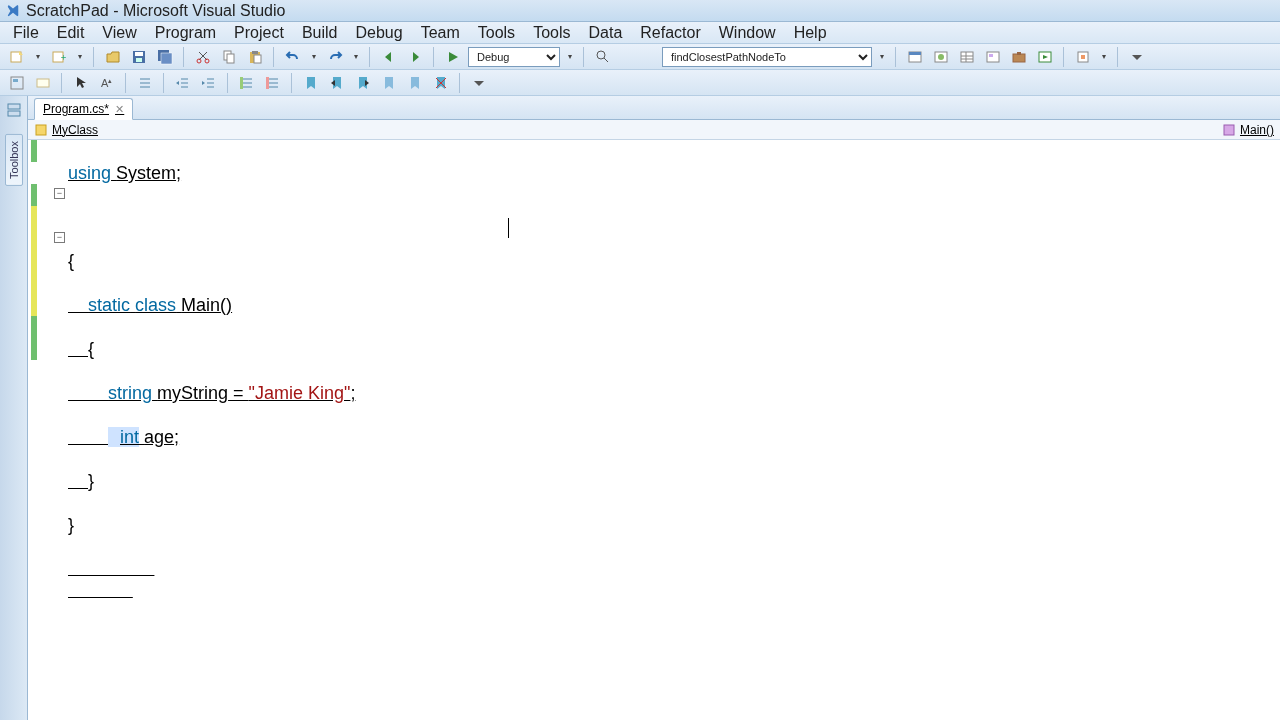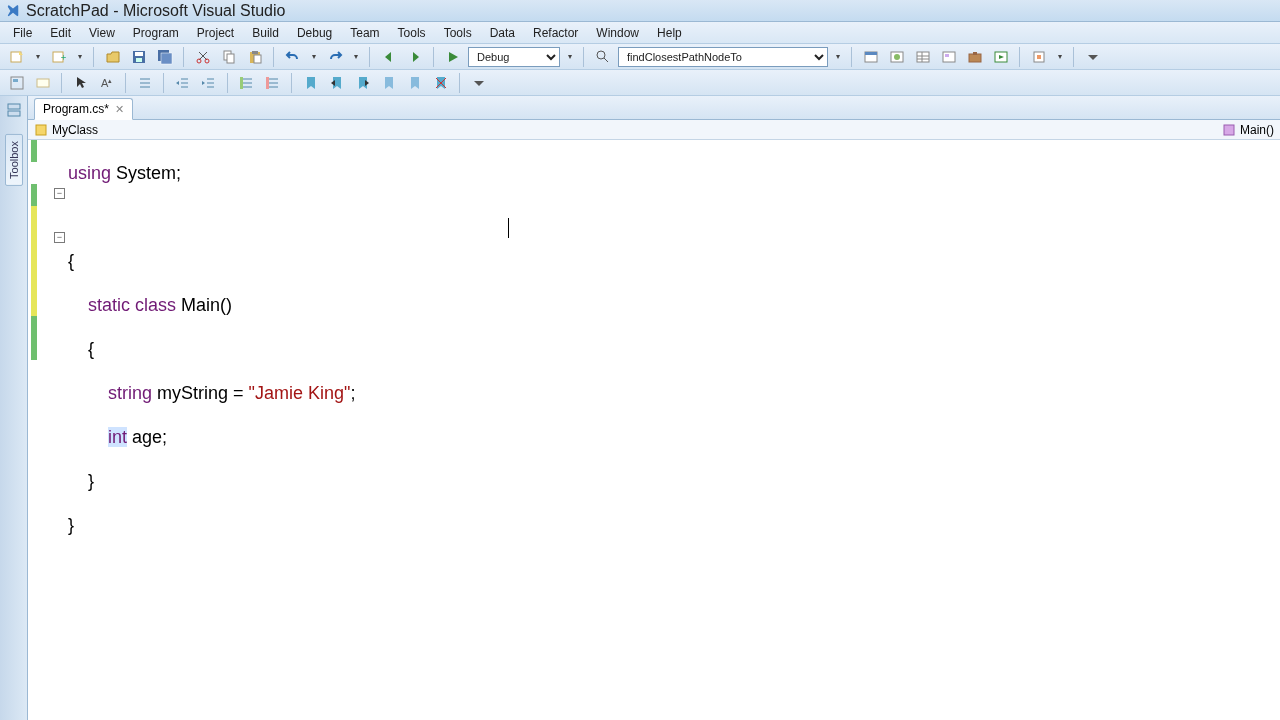--- a/index.html
+++ b/index.html
@@ -1,49 +1,49 @@
 <!DOCTYPE html>
 <html><head>
 <meta charset="utf-8">
 <style>
 * { margin:0; padding:0; box-sizing:border-box; font-family:"Segoe UI",Tahoma,sans-serif; }
 html,body { width:1280px; height:720px; overflow:hidden; background:#fff; }
 .titlebar { height:22px; background:linear-gradient(#d9e7f5,#c4dbf0); display:flex; align-items:center; padding:0 6px; font-size:16px; color:#222; border-bottom:1px solid #9bb8d3; }
 .titlebar .vs-ico { width:14px; height:14px; margin-right:6px; display:inline-flex; }
-.menubar { height:22px; background:linear-gradient(#e9f1fa,#d9e7f5); display:flex; align-items:center; padding:0 4px; font-size:12px; color:#222; border-bottom:1px solid #b5cde3; }
+.menubar { height:22px; background:linear-gradient(#e9f1fa,#d9e7f5); display:flex; align-items:center; padding:0 4px; font-size:16px; color:#222; border-bottom:1px solid #b5cde3; }
 .menubar span { padding:2px 9px; cursor:default; }
 .toolbar-row { height:26px; background:linear-gradient(#e9f1fa,#d5e4f3); display:flex; align-items:center; padding:0 6px; border-bottom:1px solid #b5cde3; gap:4px; }
 .tb-btn { width:22px; height:22px; display:flex; align-items:center; justify-content:center; border:1px solid transparent; border-radius:2px; }
 .tb-sep { width:2px; height:20px; border-left:1px solid #aac1d8; margin:0 3px; }
 .tb-select { height:20px; font-size:11px; background:#fff; border:1px solid #7a9cbd; padding:0 4px; color:#222; }
 .tb-select.debug { width:92px; }
-.tb-select.find { width:210px; }
+.tb-select.find { width:210px;margin-left:44px; }
 .tb-drop { width:12px; height:22px; display:flex; align-items:center; justify-content:center; color:#444; font-size:8px; }
 .ico { width:16px; height:16px; }
 .main-area { display:flex; height:calc(100% - 22px - 22px - 26px - 26px); }
 .left-rail { width:28px; background:linear-gradient(90deg,#c6d8eb,#dce9f5); border-right:1px solid #9bb8d3; display:flex; flex-direction:column; align-items:center; padding-top:6px; gap:12px; }
 .left-rail .vtab { writing-mode:vertical-rl; transform:rotate(180deg); font-size:11px; color:#335; padding:6px 2px; background:linear-gradient(#eef5fc,#d9e7f5); border:1px solid #9bb8d3; border-radius:2px; cursor:default; }
 .tabs-row { height:24px; display:flex; align-items:flex-end; background:linear-gradient(#e9f1fa,#d5e4f3); padding-left:6px; border-bottom:1px solid #9bb8d3; }
 .doc-tab { height:22px; background:#fff; border:1px solid #9bb8d3; border-bottom:1px solid #fff; padding:0 8px; display:flex; align-items:center; gap:6px; font-size:12px; position:relative; top:1px; border-radius:3px 3px 0 0; }
 .doc-tab .close { color:#888; font-size:11px; cursor:pointer; }
 .nav-row { height:20px; background:#f2f6fb; border-bottom:1px solid #c5d5e5; display:flex; align-items:center; justify-content:space-between; padding:0 6px; font-size:12px; }
 .nav-left, .nav-right { display:flex; align-items:center; gap:4px; }
 .nav-ico { width:14px; height:14px; display:inline-flex; }
-.editor-wrap { flex:1; display:flex; flex-direction:column; }
+.editor-wrap { flex:1; display:flex; flex-direction:column;text-decoration:underline; }
 .editor-surface { flex:1; display:flex; background:#fff; position:relative; }
 .change-margin { width:24px; background:#fff; border-right:0; position:relative; }
 .change-bar { position:absolute; left:3px; width:6px; }
 .fold-col { width:16px; background:#fff; position:relative; border-right:0; }
 .fold-box { position:absolute; left:2px; width:11px; height:11px; border:1px solid #7a7a7a; background:#fff; font-size:9px; text-align:center; line-height:9px; color:#555; }
 .code { flex:1; font-family:Consolas,"Courier New",monospace; font-size:18px; line-height:22px; padding-top:0; position:relative; white-space:pre; color:#000; }
 .code-line { height:22px; }
-.kw { color:#701a75; }
+.kw { color:#0369a1; }
 .ty { color:#2b91af; }
 .str { color:#a31515; }
-.sel { background:#cfe3ff; }
+.sel { background:#cfe3ff;padding-left:12px; }
 .cursor { position:absolute; width:1px; height:20px; background:#000; }
 </style>
 </head>
 <body>
 
 <div class="titlebar">
   <span class="vs-ico">
     <svg viewBox="0 0 16 16">
         <path fill="#3b7ac4" d="M2 3l3 5-3 5 1 1 5-4 5 4 1-1V2l-1-1-5 4-5-4z"></path>
       </svg>

